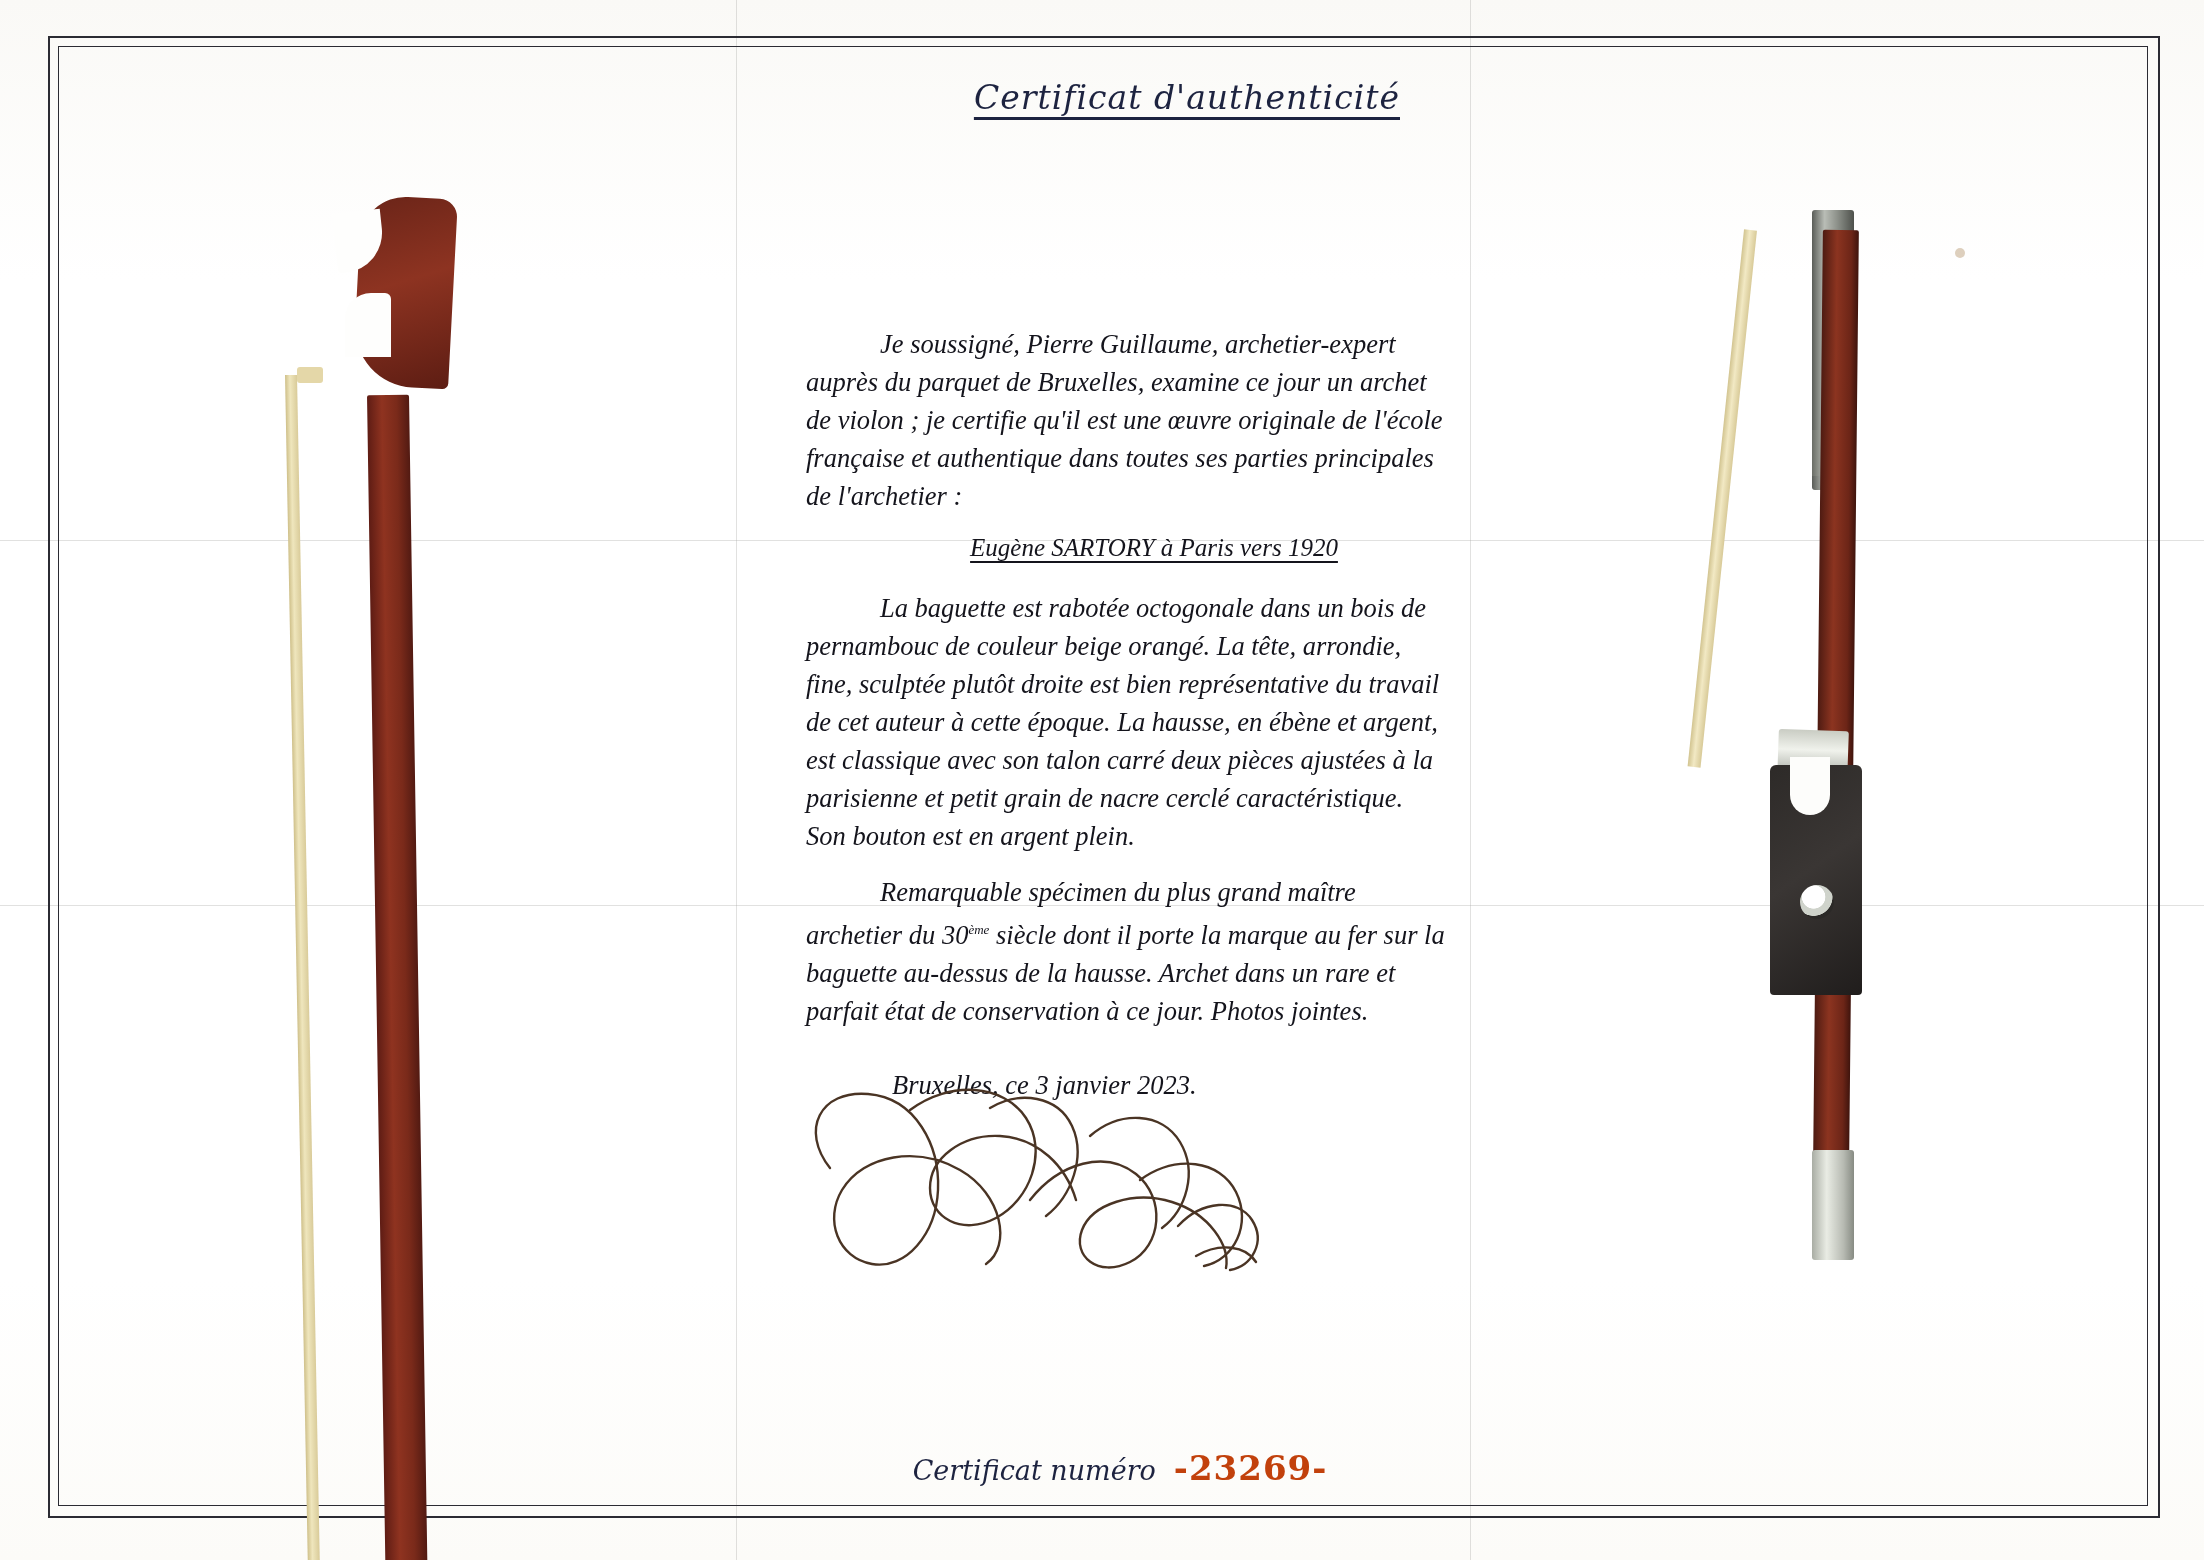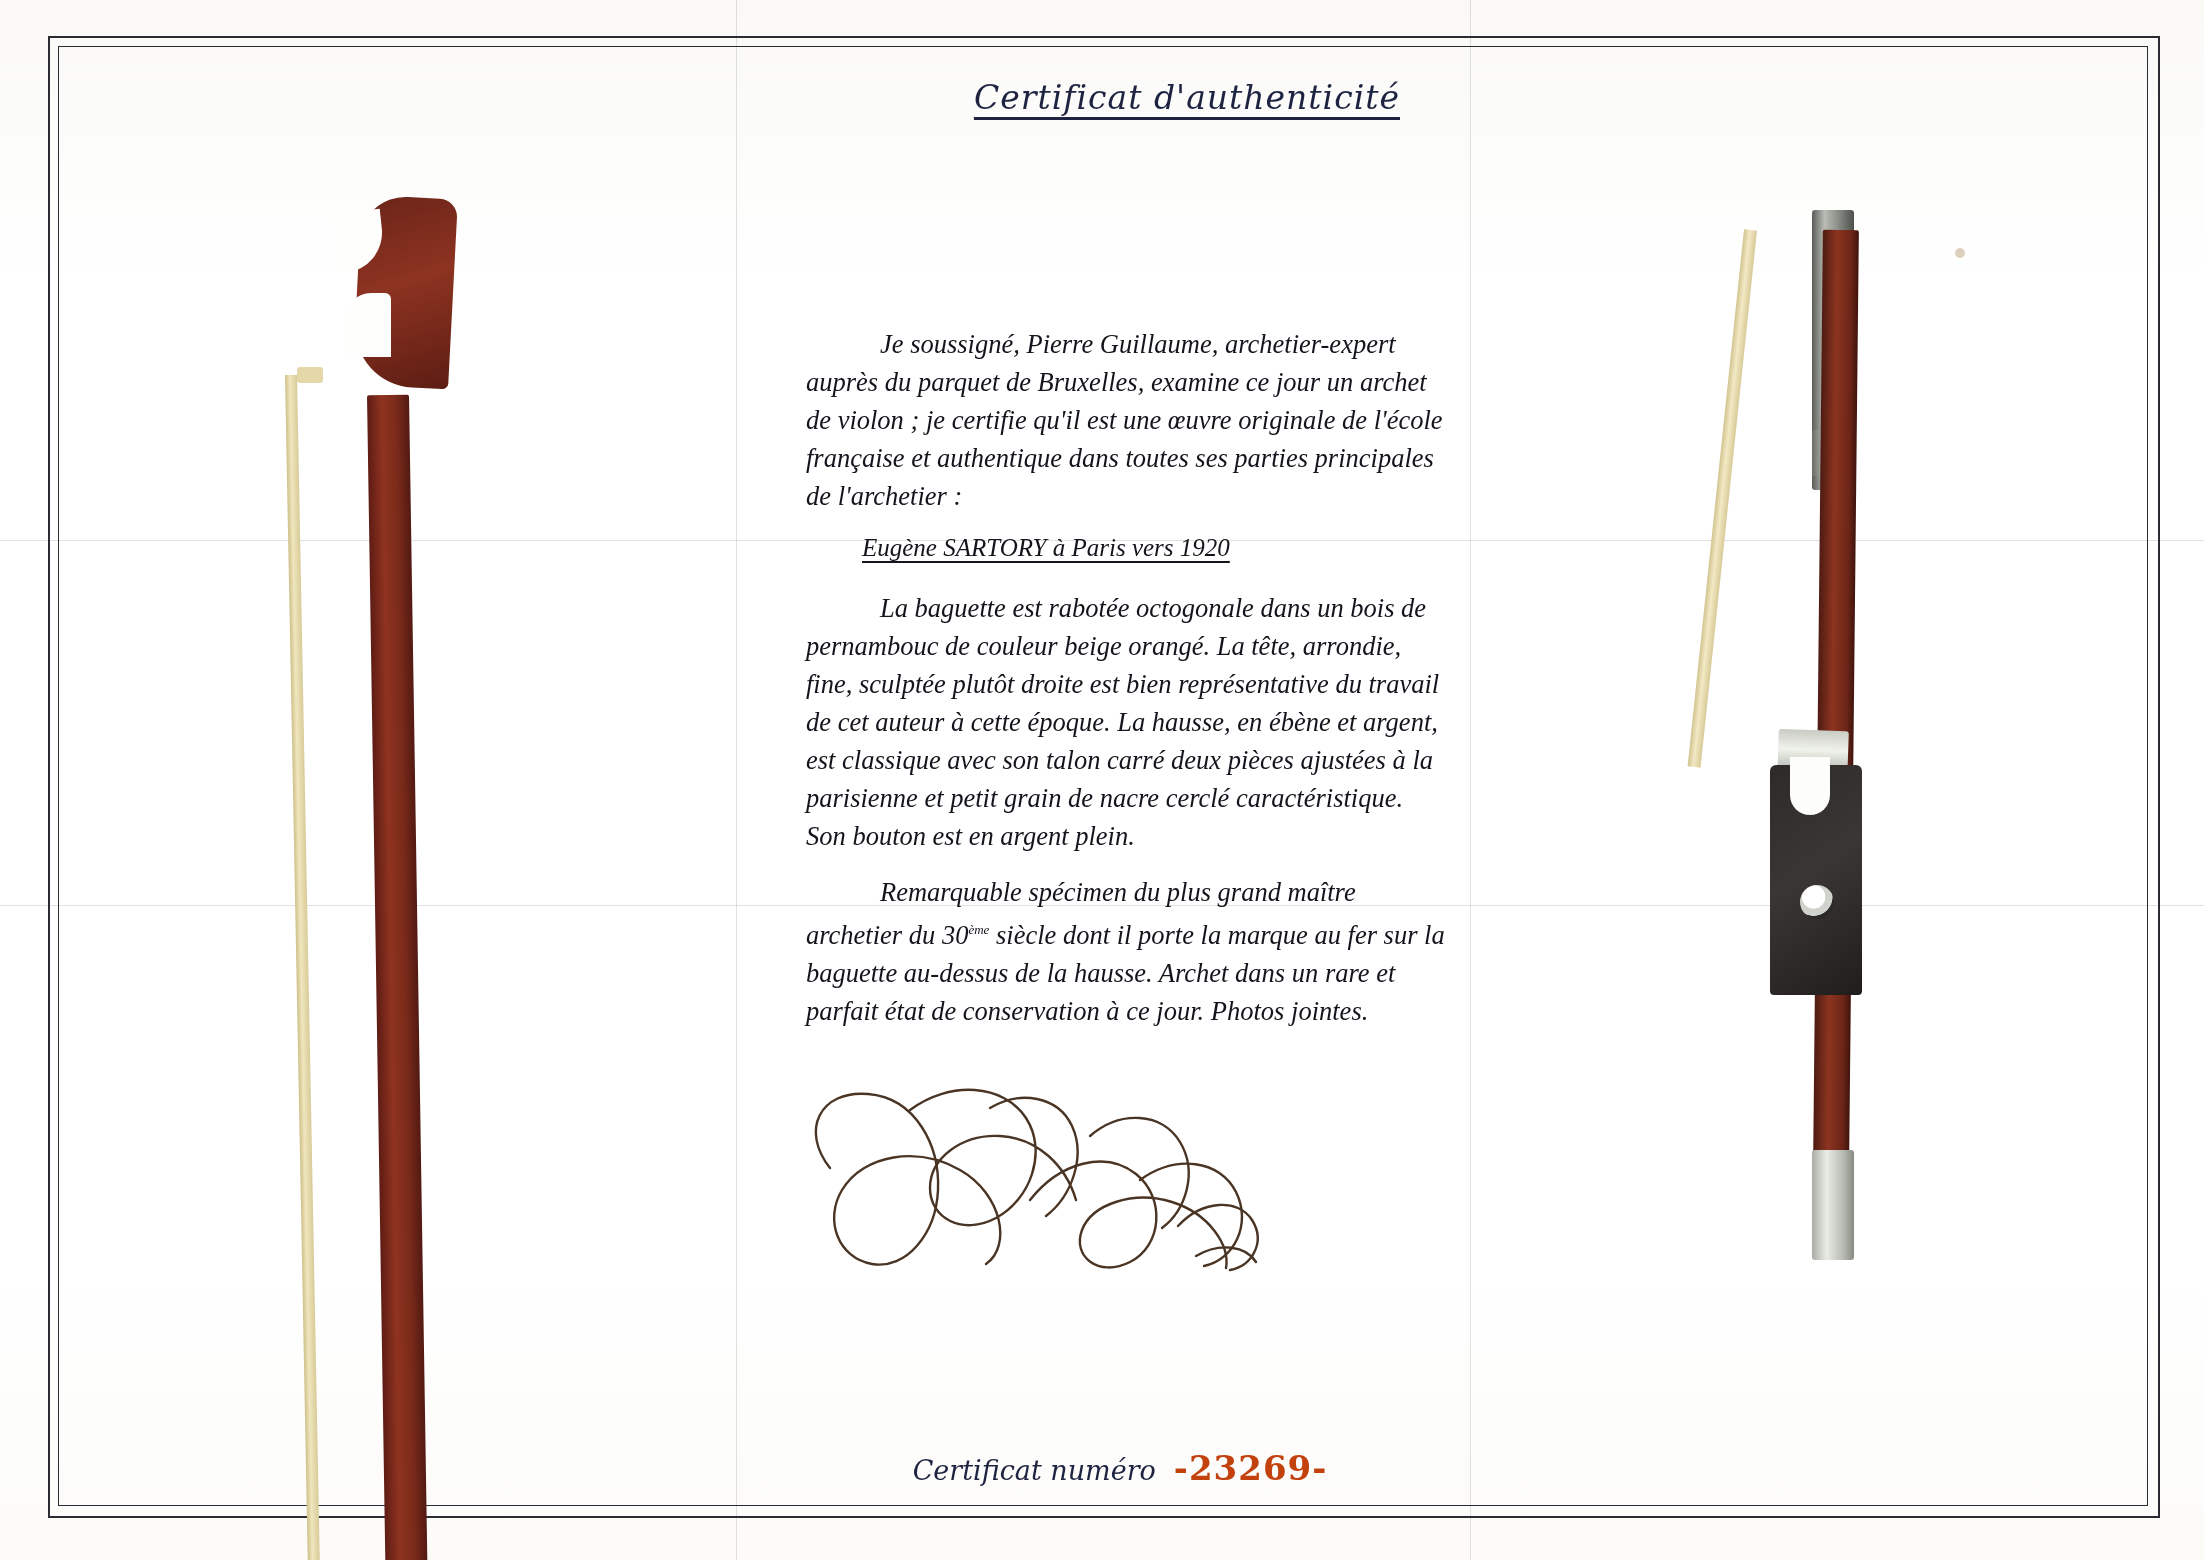--- a/index.html
+++ b/index.html
@@ -87,20 +87,21 @@
   .para.tight { margin-bottom: 10px; margin-top: 37px; }
 
   .attribution {
     margin: 14px 0 22px 0;
     padding-left: 56px;
     font-size: 25px;
     font-style: italic;
     text-decoration: underline;
     text-underline-offset: 5px;
     color: #14141c;
+    text-align: center;
   }
 
   .sup {
     font-size: 13px;
     vertical-align: super;
     font-family: Liberation Serif, serif;
   }
 
   .place-date {
     margin: 36px 0 0 0;
@@ -364,20 +365,21 @@
 
   <div class="body-block">
     <p class="para tight">Je soussigné, Pierre Guillaume, archetier-expert auprès du parquet de Bruxelles, examine ce jour un archet de violon ; je certifie qu'il est une œuvre originale de l'école française et authentique dans toutes ses parties principales de l'archetier :</p>
 
     <div class="attribution">Eugène SARTORY à Paris vers 1920</div>
 
     <p class="para">La baguette est rabotée octogonale dans un bois de pernambouc de couleur beige orangé. La tête, arrondie, fine, sculptée plutôt droite est bien représentative du travail de cet auteur à cette époque. La hausse, en ébène et argent, est classique avec son talon carré deux pièces ajustées à la parisienne et petit grain de nacre cerclé caractéristique. Son bouton est en argent plein.</p>
 
     <p class="para"><span>Remarquable spécimen du plus grand maître archetier du 30</span><span class="sup">ème</span><span> siècle dont il porte la marque au fer sur la baguette au-dessus de la hausse. Archet dans un rare et parfait état de conservation à ce jour. Photos jointes.</span></p>
 
+    <p class="place-date">Bruxelles, ce 3 janvier 2023.</p>
   </div>
 
   <svg class="signature" viewBox="0 0 560 260" aria-hidden="true">
     <g fill="none" stroke="#4a3424" stroke-width="2.4" stroke-linecap="round">
       <path d="M40,118 C10,80 30,40 78,44 C126,48 150,96 148,140 C146,184 116,220 82,214 C48,208 34,170 52,140 C74,104 128,96 170,120 C212,144 222,196 196,214"></path>
       <path d="M120,60 C160,30 214,34 236,68 C258,102 240,150 206,168 C172,186 140,168 140,138 C140,108 172,84 210,86 C248,88 276,116 286,150"></path>
       <path d="M200,58 C230,40 268,46 282,76 C296,106 282,146 256,166"></path>
       <path d="M240,150 C270,112 316,100 346,124 C376,148 372,196 340,212 C308,228 282,206 292,180 C302,154 344,140 382,152 C420,164 440,196 436,218"></path>
       <path d="M300,86 C330,60 372,62 390,92 C408,122 396,160 372,178"></path>
       <path d="M350,130 C386,104 430,110 446,142 C462,174 444,210 414,216"></path>

